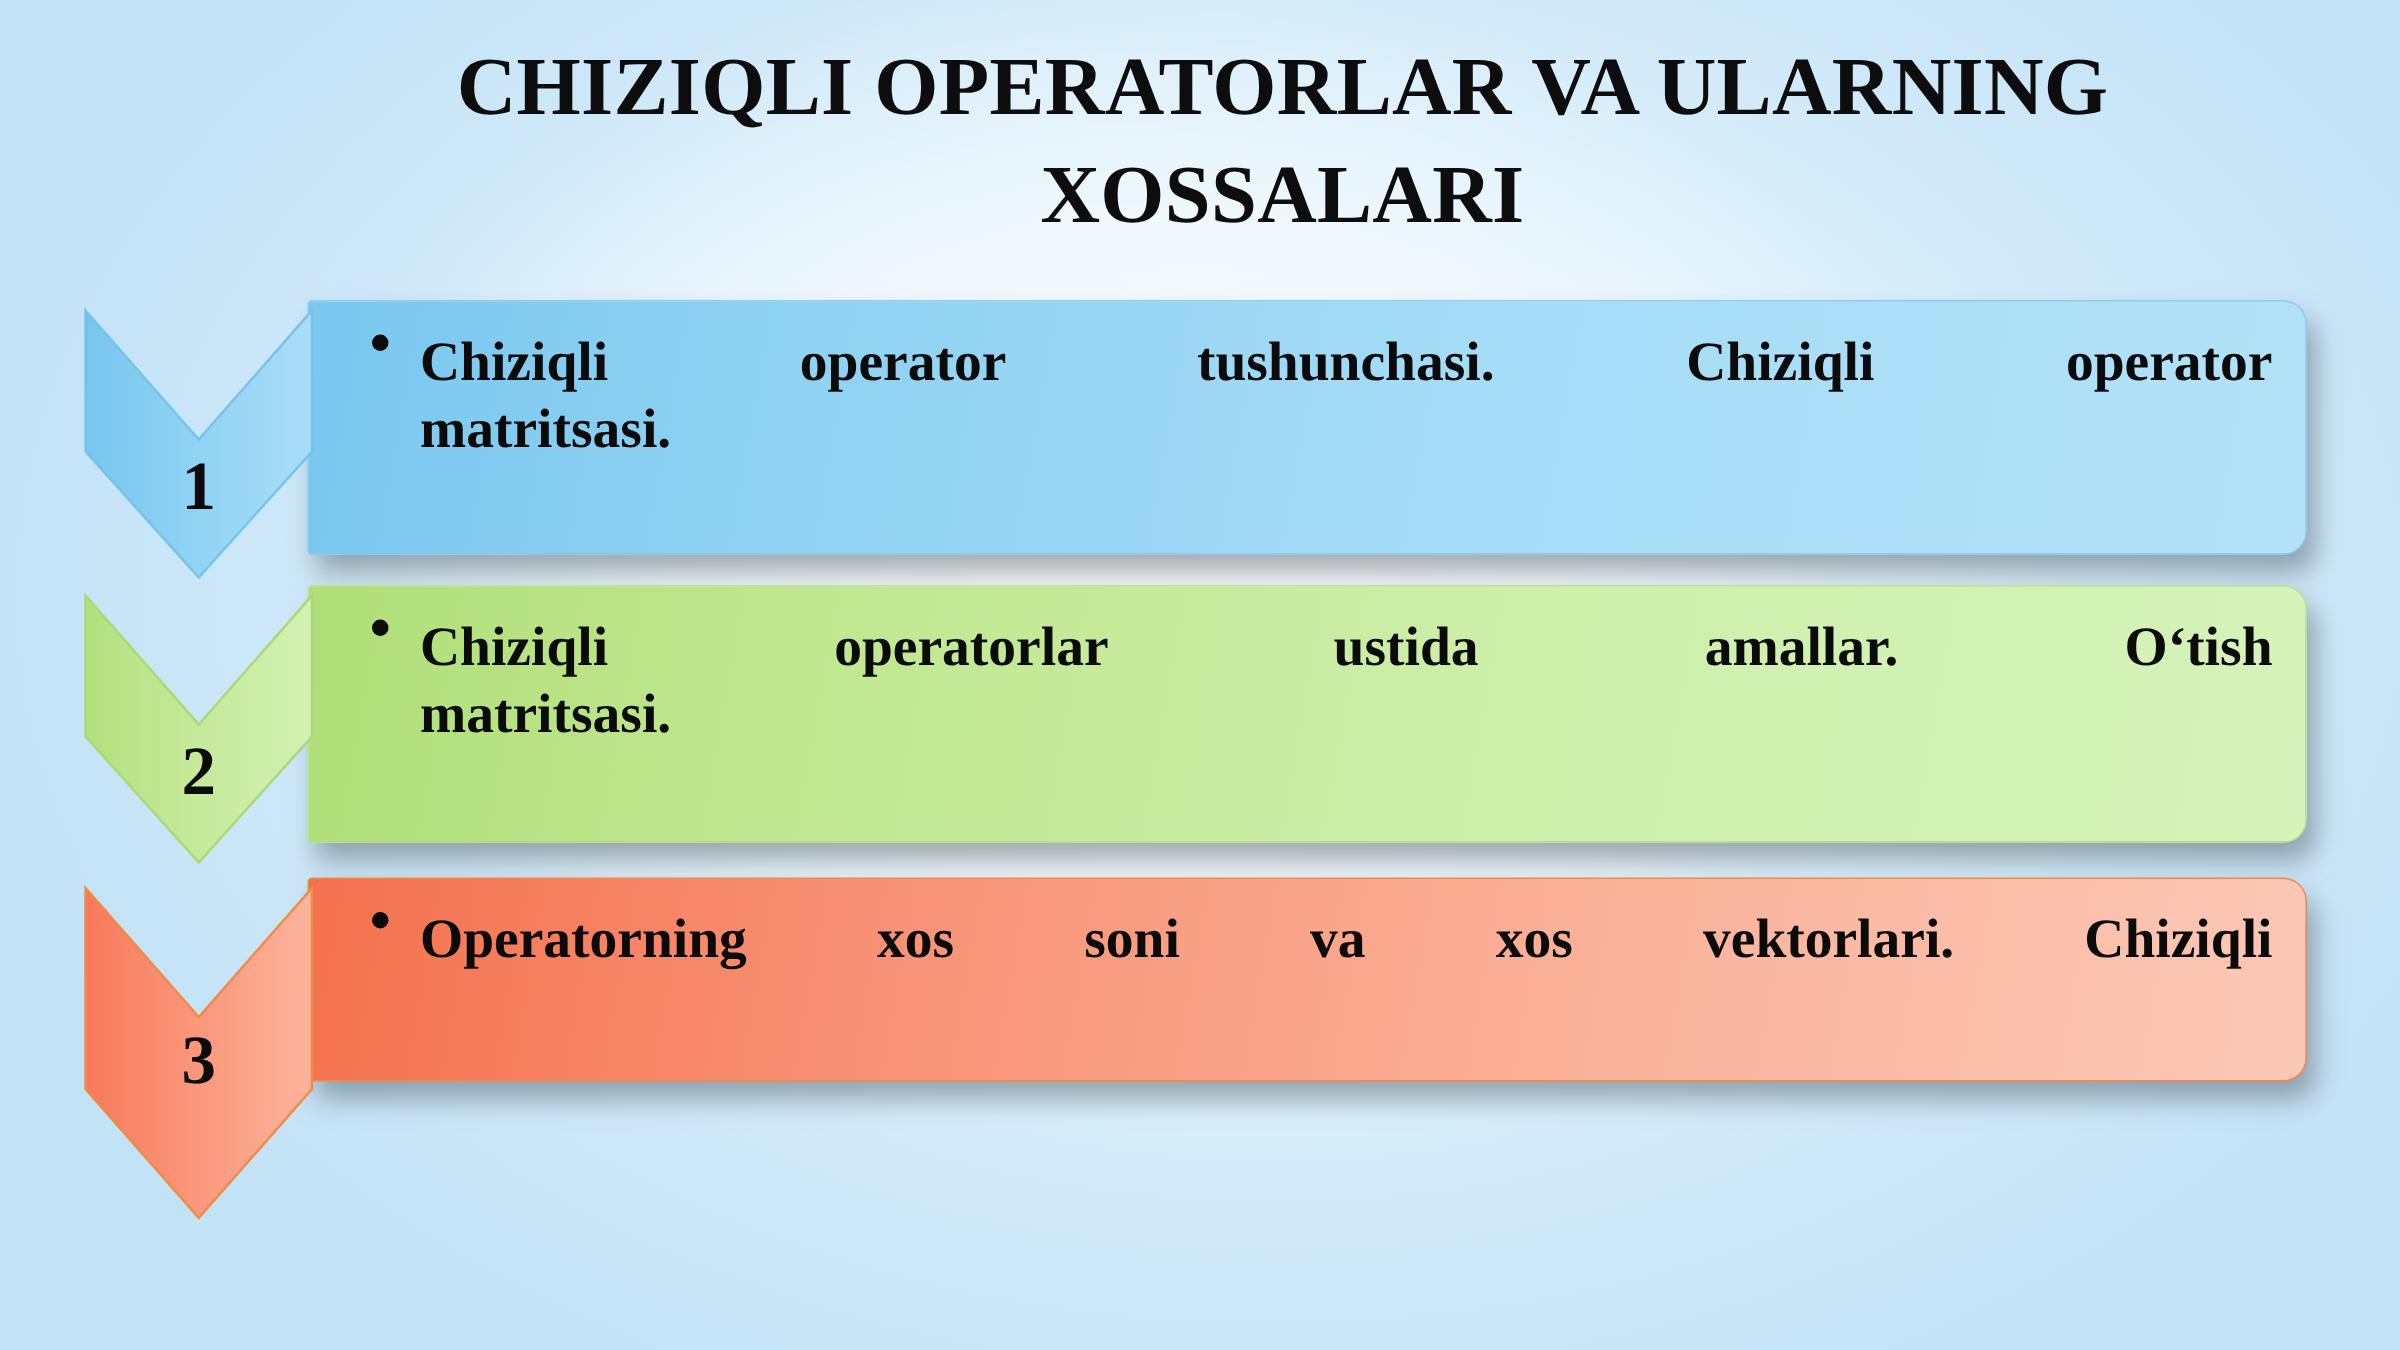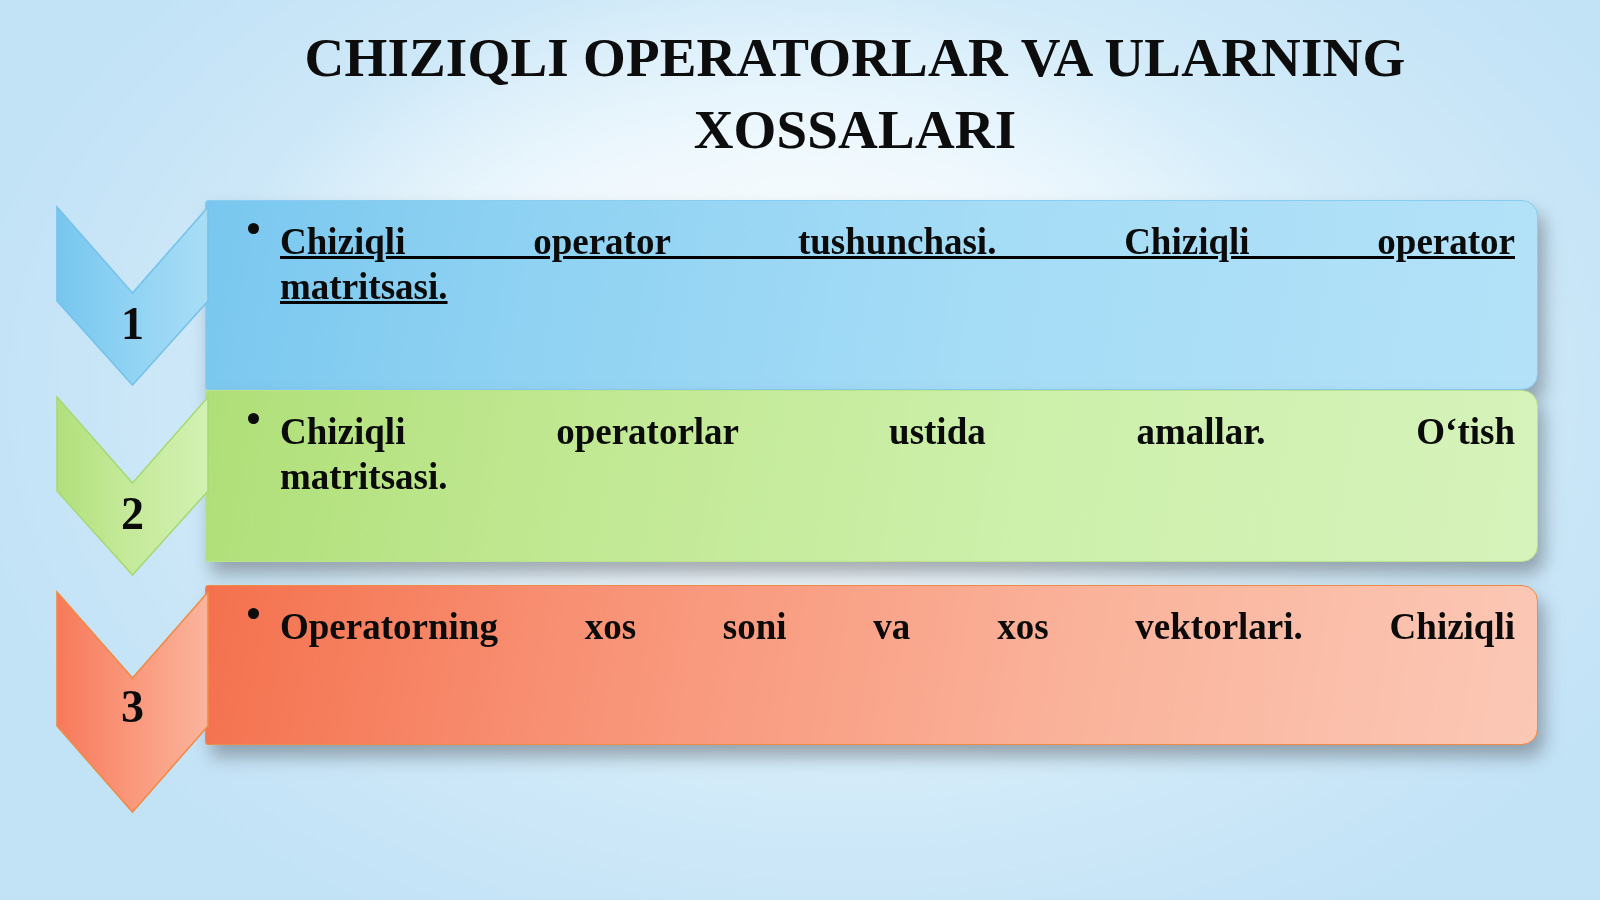--- a/index.html
+++ b/index.html
@@ -94,32 +94,31 @@
     position: absolute;
     left: 205px;
     width: 1333px;
     box-sizing: border-box;
     border-radius: 3px 16px 16px 3px;
     padding: 18px 22px 16px 28px;
     z-index: 2;
     filter: drop-shadow(6px 12px 9px rgba(90,98,106,.52));
   }
   .b1 {
-    height: 190px;
+    height: 170px;
     background: linear-gradient(100deg, #79c7ef 0%, #8dd1f2 22%, #a5dcf6 58%, #b3e2f8 100%);
     border: 1px solid #89cdf0;
-    text-decoration: underline;
   }
   .b2 {
     height: 172px;
     background: linear-gradient(100deg, #afdf78 0%, #bfe78f 24%, #cdf0ab 62%, #d6f3bb 100%);
     border: 1px solid #b9e48a;
   }
   .b3 {
-    height: 160px;
+    height: 136px;
     background: linear-gradient(100deg, #f4714d 0%, #f88f72 26%, #fab39b 66%, #fbc8b6 100%);
     border: 1px solid #ef8b45;
   }
 
   
   .btext {
     position: relative;
     padding-left: 46px;
     font-size: 37px;
     font-weight: bold;

